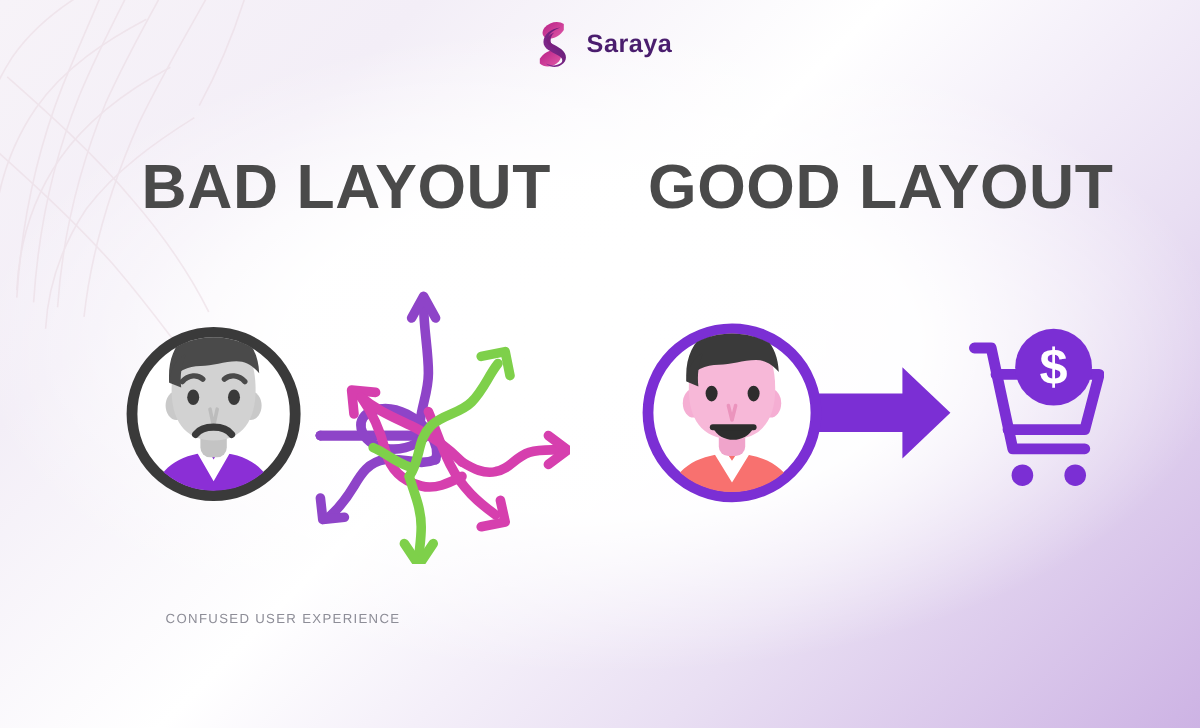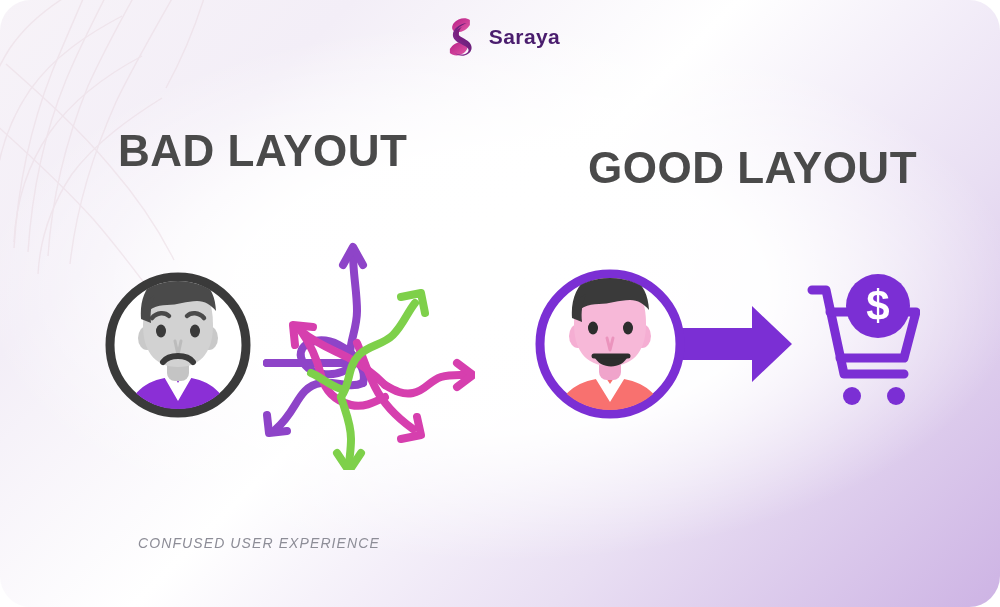--- a/index.html
+++ b/index.html
@@ -9,21 +9,20 @@
   }
   #stage {
     position: relative;
     width: 1000px;
     height: 607px;
     overflow: hidden;
     font-family: "Liberation Sans", sans-serif;
     background:
       radial-gradient(ellipse 70% 60% at 50% 48%, rgba(255,255,255,1) 0%, rgba(255,255,255,0.96) 38%, rgba(255,255,255,0.0) 74%),
       linear-gradient(135deg, #f7f3f8 0%, #f3eef7 22%, #ffffff 46%, #e9dff3 72%, #cdb3e4 100%);
-    border-radius: 31px;
   }
 
   
   #leaf-deco {
     position: absolute;
     left: -30px;
     top: -48px;
     width: 300px;
     height: 330px;
     opacity: 0.5;
@@ -46,39 +45,38 @@
     font-size: 21px;
     font-weight: 700;
     color: #4a1d6e;
     letter-spacing: 0.4px;
   }
 
   
   .panel-heading {
     position: absolute;
     top: 126px;
-    font-size: 44px;
+    font-size: 52px;
     font-weight: 700;
     letter-spacing: 0.5px;
     color: #4a4a4a;
     white-space: nowrap;
   }
   #heading-bad  { left: 118px; }
-  #heading-good { left: 588px; margin-top: 17px; }
+  #heading-good { left: 540px; }
 
   
   .panel-caption {
     position: absolute;
-    top: 535px;
-    font-size: 14px;
+    top: 510px;
+    font-size: 11px;
     font-weight: 500;
     letter-spacing: 1.1px;
     color: #8d8d97;
     white-space: nowrap;
-    font-style: italic;
   }
   #caption-bad  { left: 138px; }
   #caption-good { left: 630px; }
 
   
   #art-bad  { position: absolute; left: 95px;  top: 225px; width: 380px; height: 245px; }
   #art-good { position: absolute; left: 530px; top: 248px; width: 390px; height: 200px; }
   #art-bad svg, #art-good svg { display: block; width: 100%; height: 100%; }
 </style>
 </head>

